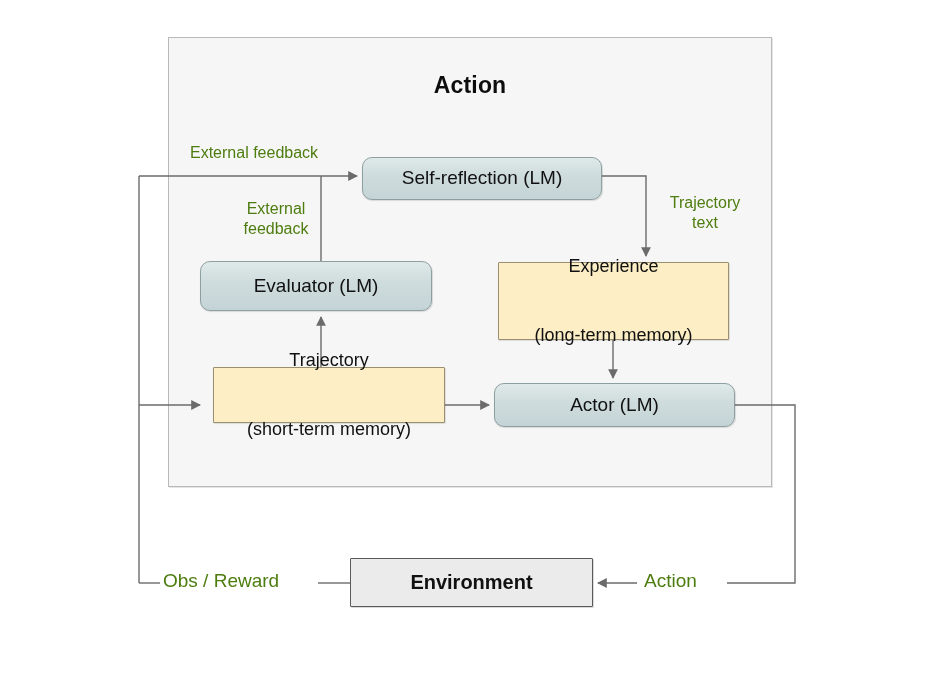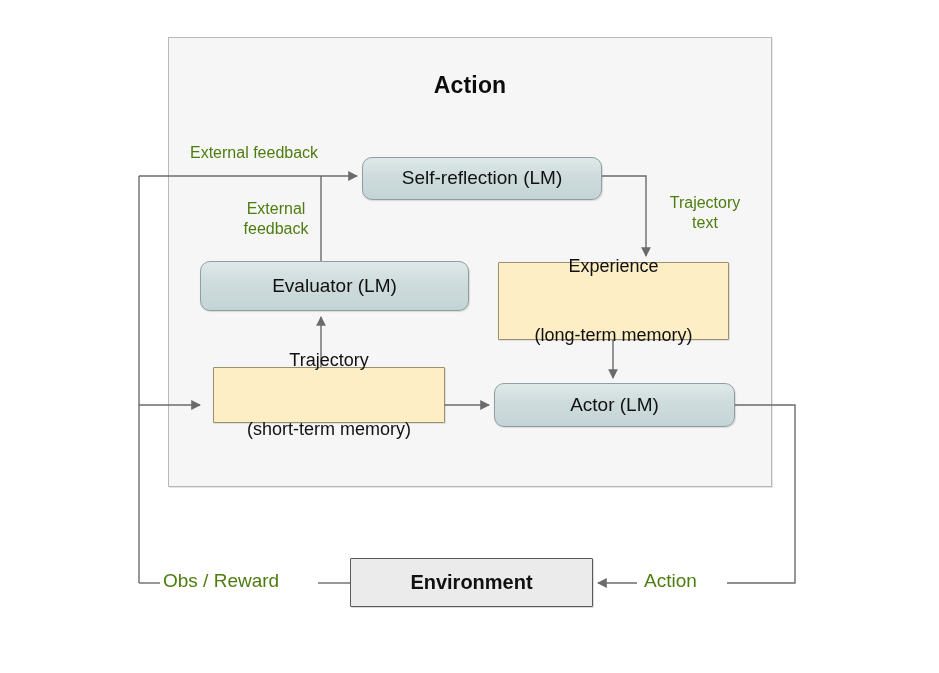--- a/index.html
+++ b/index.html
@@ -74,21 +74,21 @@
     gap: 48px;
   }
   .node-gray {
     background: #ebebeb;
     border: 1px solid #5a5a5a;
     border-radius: 1px;
     box-shadow: 1px 1px 0 rgba(0,0,0,0.14);
   }
 
   #self-reflection { left: 362px; top: 157px; width: 240px; height: 43px; font-size: 19px; }
-  #evaluator      { left: 200px; top: 261px; width: 269px; height: 50px; font-size: 19px; text-align: right; }
+  #evaluator      { left: 200px; top: 261px; width: 232px; height: 50px; font-size: 19px; text-align: right; }
   #experience     { left: 498px; top: 262px; width: 231px; height: 78px; font-size: 18px; }
   #trajectory     { left: 205px; top: 367px; width: 232px; height: 56px; font-size: 18px; margin-left: 8px; }
   #actor          { left: 494px; top: 383px; width: 241px; height: 44px; font-size: 19px; }
   #environment    { left: 350px; top: 558px; width: 243px; height: 49px; font-size: 20px; font-weight: bold; justify-content: center; }
 
   .edge-label {
     position: absolute;
     color: #4d7c0f;
     font-size: 16px;
     line-height: 1.22;

